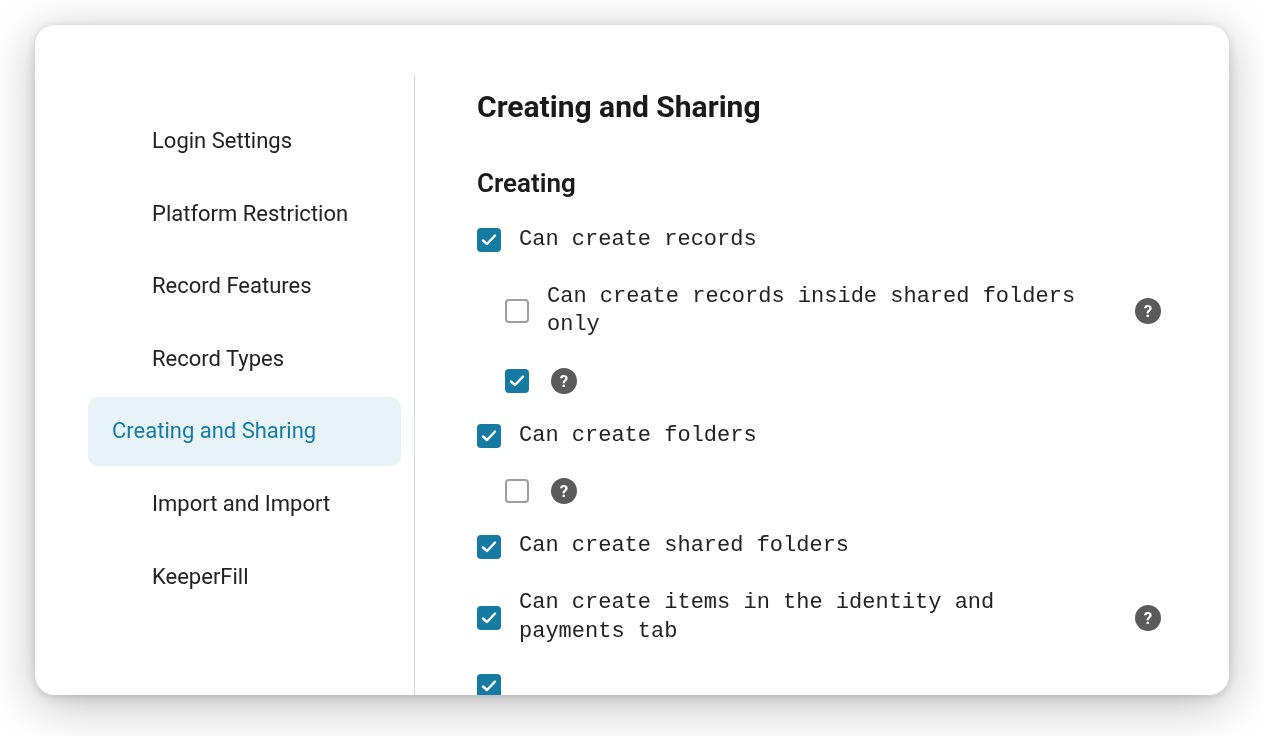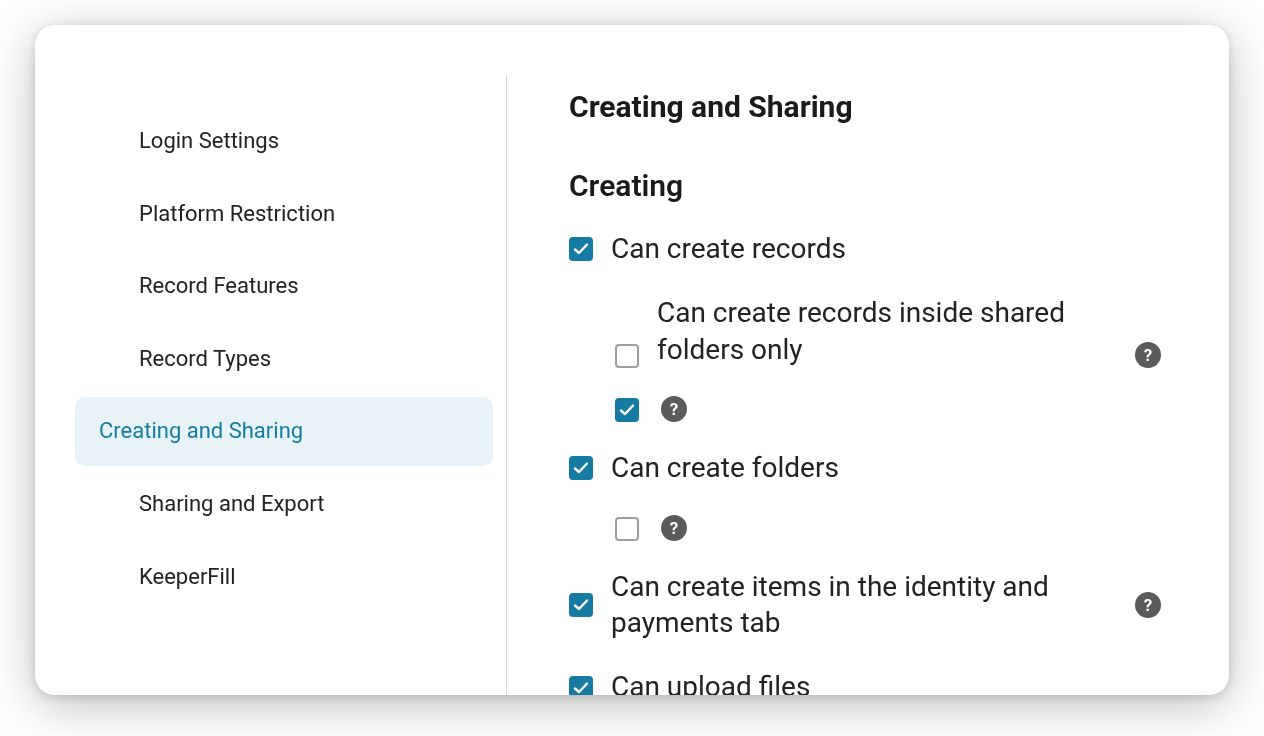--- a/index.html
+++ b/index.html
@@ -17,22 +17,22 @@
     top: 25px;
     width: 1194px;
     height: 670px;
     background: #ffffff;
     border-radius: 20px;
     box-shadow: 0 10px 50px rgba(0,0,0,0.25), 0 2px 10px rgba(0,0,0,0.15);
     display: flex;
     overflow: hidden;
   }
   .sidebar {
-    width: 472px;
-    padding: 78px 0 0 0;
+    width: 380px;
+    padding: 78px 0 0 13px;
     position: relative;
     flex-shrink: 0;
     border-radius: 31px;
   }
   .sidebar::after {
     content: "";
     position: absolute;
     right: 0;
     top: 50px;
     bottom: 0;
@@ -62,55 +62,56 @@
     padding: 64px 68px 0 62px;
     overflow: hidden;
   }
   .main h1 {
     font-size: 30px;
     font-weight: 700;
     color: #1a1a1a;
     margin-bottom: 44px;
   }
   .section-title {
-    font-size: 30px;
+    font-size: 26px;
     font-weight: 600;
     color: #1a1a1a;
     margin-bottom: 28px;
   }
   .opt {
     display: flex;
     align-items: center;
     gap: 18px;
     margin-bottom: 28px;
   }
-  .opt.sub { margin-left: 46px; align-items: flex-end; }
+  .opt.sub { margin-left: 28px; }
   .checkbox {
     width: 24px;
     height: 24px;
     border-radius: 4px;
     flex-shrink: 0;
     display: flex;
     align-items: center;
     justify-content: center;
     cursor: pointer;
   }
   .checkbox.checked {
     background: #167ba3;
   }
   .checkbox.unchecked {
     background: #fff;
     border: 2px solid #9e9e9e;
   }
   .checkbox svg { width: 16px; height: 16px; }
   .opt-label {
-    font-size: 28px;
+    font-size: 22px;
     font-weight: 400;
     color: #222;
     line-height: 1.3;
+    font-family: Liberation Mono, monospace;
   }
   .help {
     width: 26px;
     height: 26px;
     border-radius: 50%;
     background: #5b5b5b;
     color: #fff;
     font-size: 17px;
     font-weight: 700;
     display: flex;
@@ -130,21 +131,21 @@
 <body>
 
 <div class="card">
 
   <nav class="sidebar">
     <div class="side-item">Login Settings</div>
     <div class="side-item">Platform Restriction</div>
     <div class="side-item">Record Features</div>
     <div class="side-item">Record Types</div>
     <div class="side-item active">Creating and Sharing</div>
-    <div class="side-item">Sharing and Export</div>
+    <div class="side-item">Import and Import</div>
     <div class="side-item">KeeperFill</div>
   </nav>
 
   <main class="main">
     <h1>Creating and Sharing</h1>
     <div class="section-title">Creating</div>
 
     <div class="opt">
       <span class="checkbox checked">
         <svg viewBox="0 0 16 16">
@@ -176,36 +177,43 @@
           </svg>
       </span>
       <span class="opt-label">Can create folders</span>
     </div>
 
     <div class="opt sub">
       <span class="checkbox unchecked"></span>
       <span class="help">?</span>
     </div>
 
+    <div class="opt">
+      <span class="checkbox checked">
+        <svg viewBox="0 0 16 16">
+            <path d="M2 8.5 L6 12 L14 3.5" stroke="#fff" stroke-width="2.4" fill="none" stroke-linecap="round" stroke-linejoin="round"></path>
+          </svg>
+      </span>
+      <span class="opt-label">Can create shared folders</span>
+    </div>
 
     <div class="opt">
       <span class="checkbox checked">
         <svg viewBox="0 0 16 16">
             <path d="M2 8.5 L6 12 L14 3.5" stroke="#fff" stroke-width="2.4" fill="none" stroke-linecap="round" stroke-linejoin="round"></path>
           </svg>
       </span>
       <span class="opt-label">Can create items in the identity and payments tab</span>
       <span class="help">?</span>
     </div>
 
     <div class="opt">
       <span class="checkbox checked">
         <svg viewBox="0 0 16 16">
             <path d="M2 8.5 L6 12 L14 3.5" stroke="#fff" stroke-width="2.4" fill="none" stroke-linecap="round" stroke-linejoin="round"></path>
           </svg>
       </span>
-      <span class="opt-label">Can upload files</span>
     </div>
 
     <hr class="divider">
   </main>
 
 </div>
 
 </body></html>

